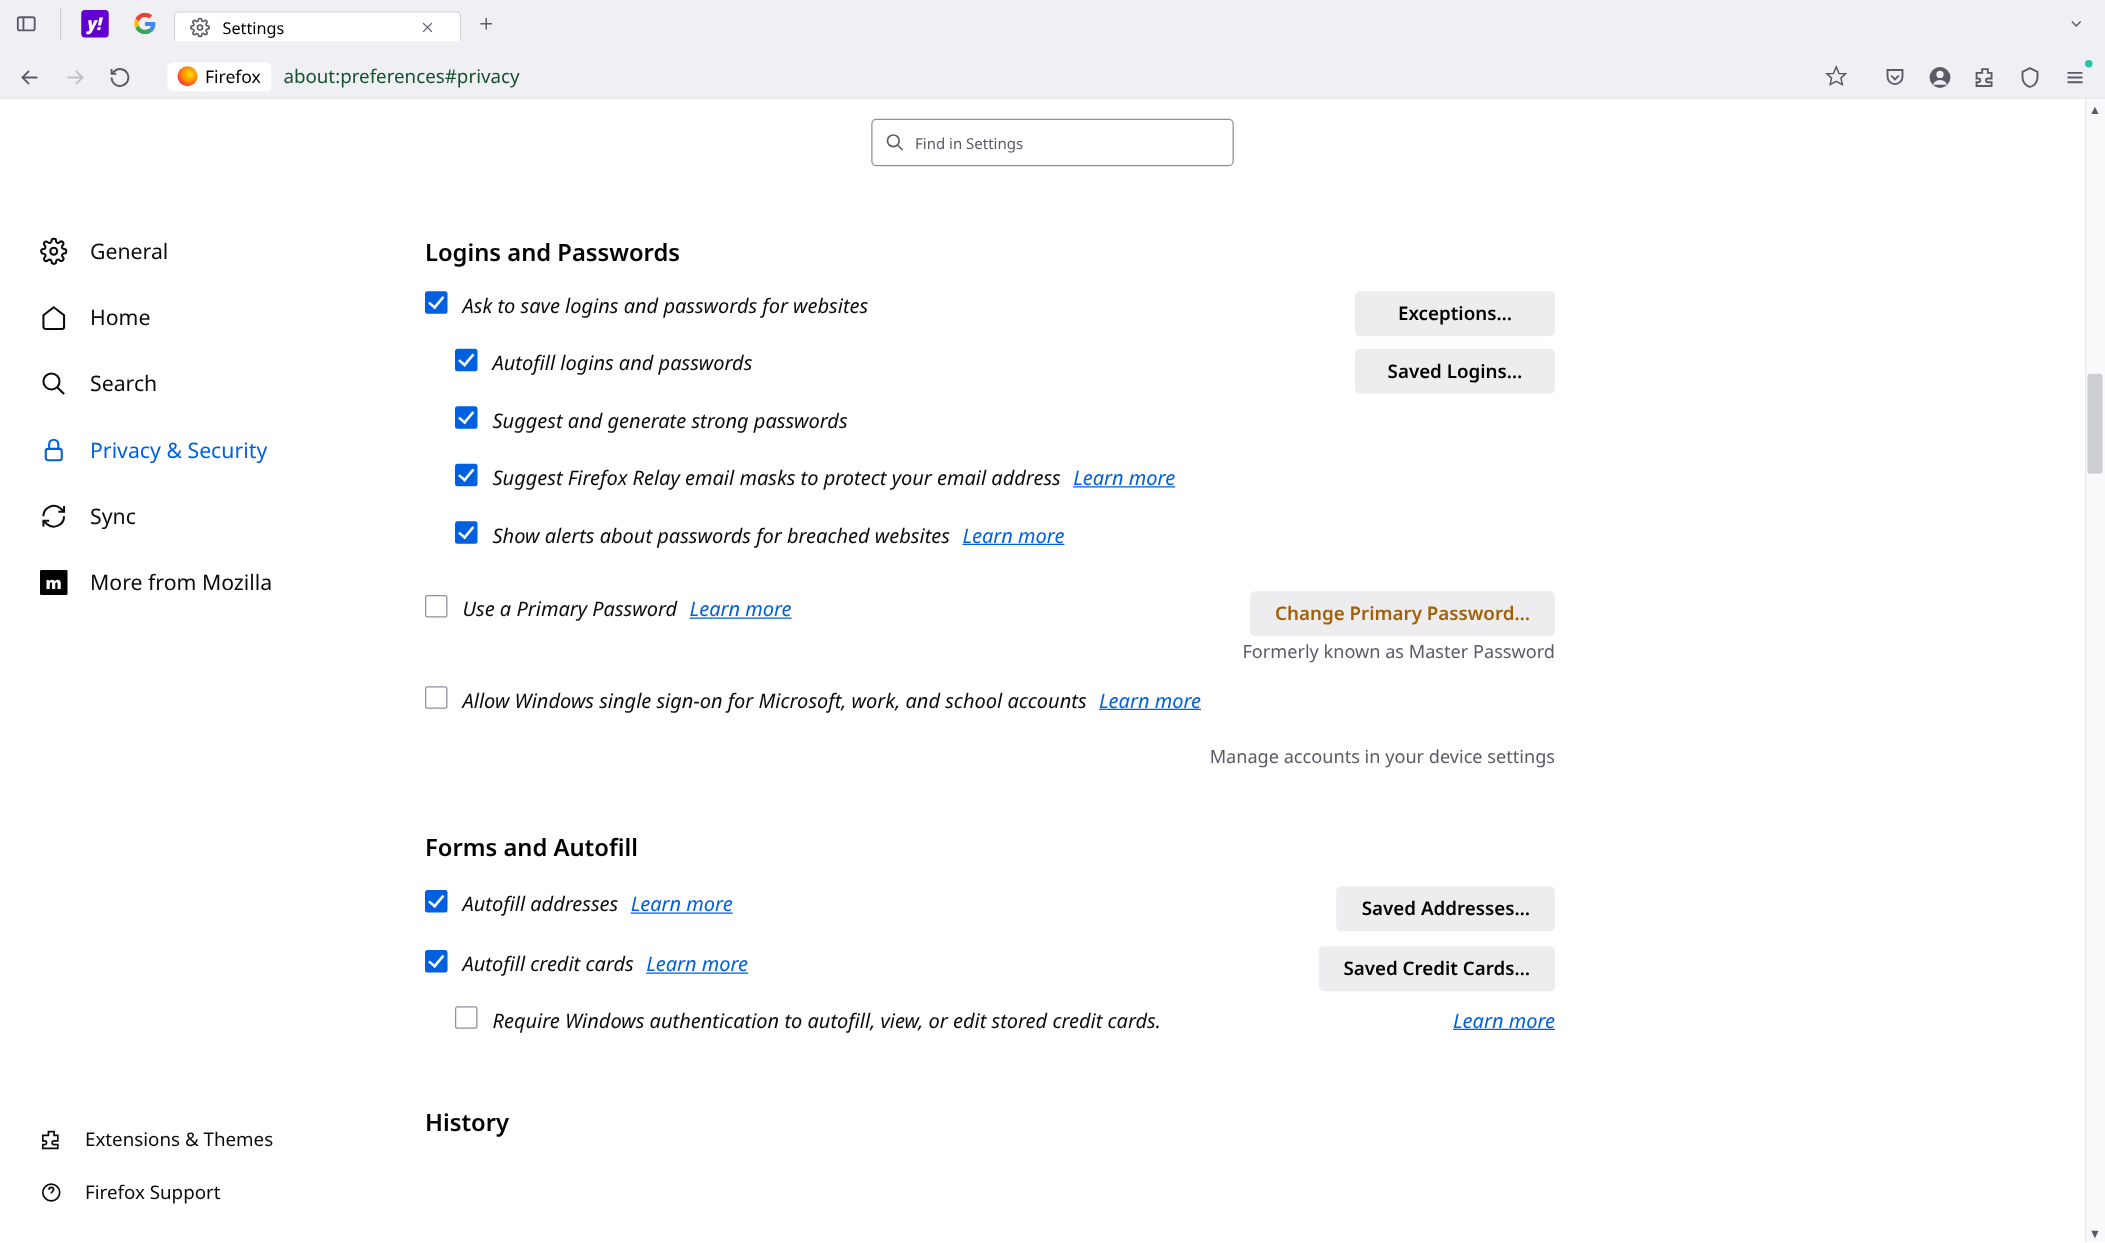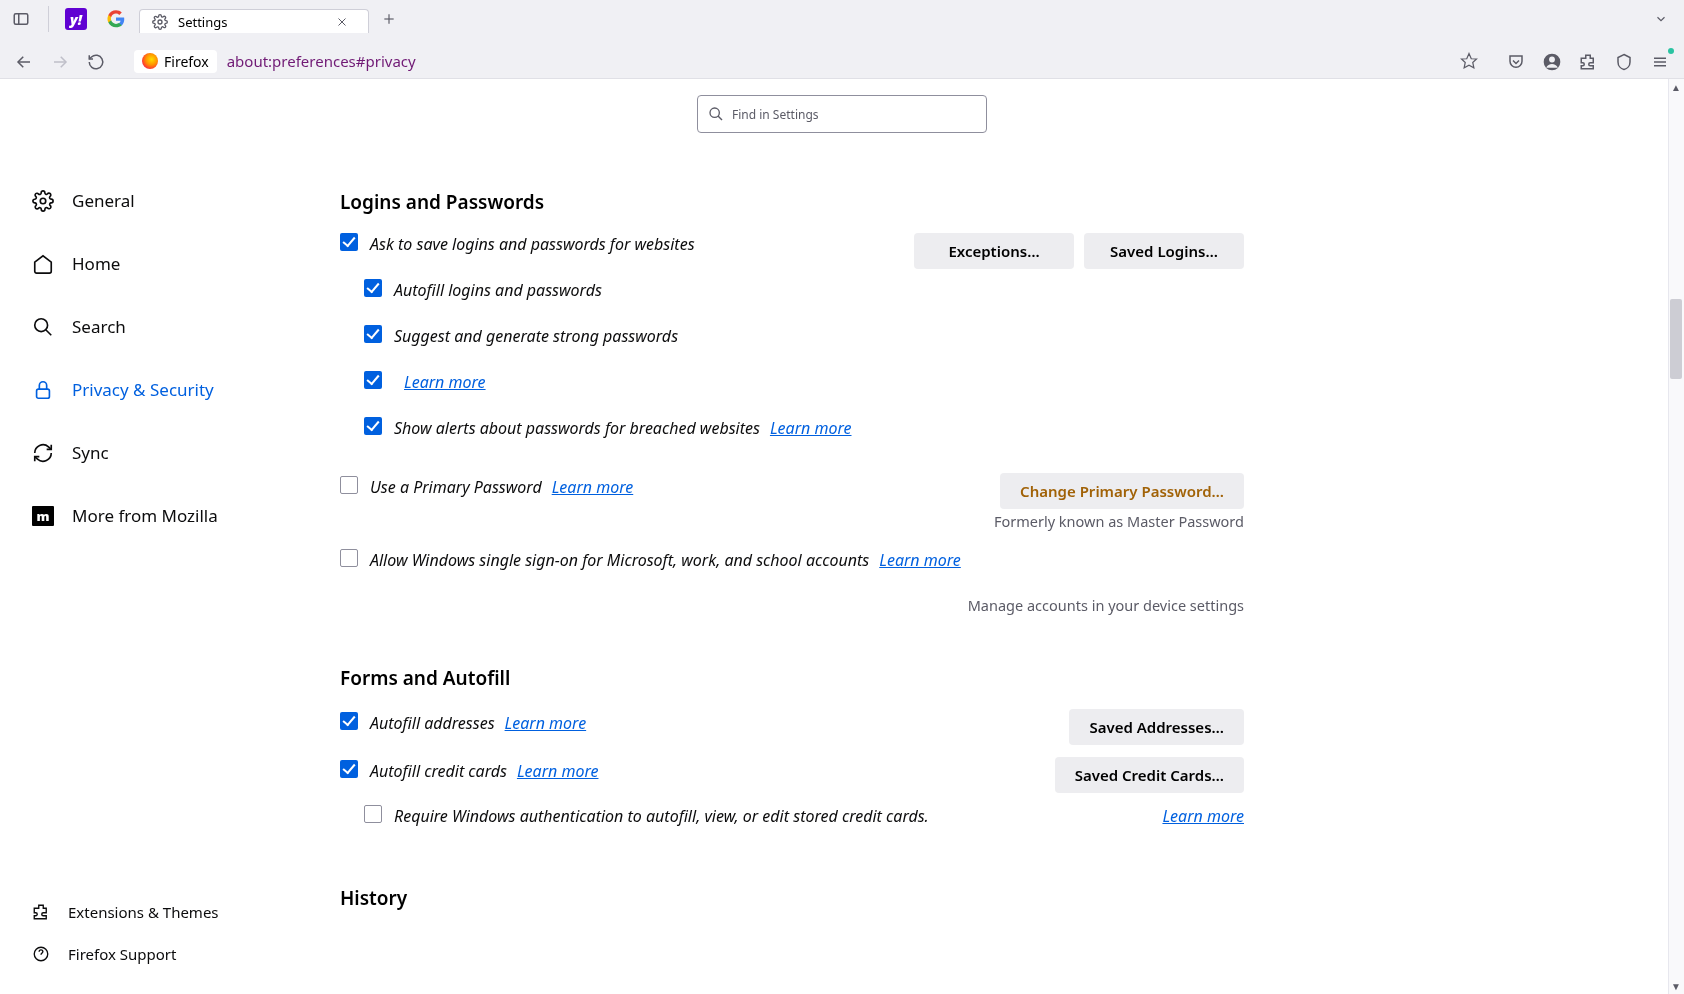--- a/index.html
+++ b/index.html
@@ -15,31 +15,31 @@
 .tab { display: flex; align-items: center; gap: 10px; background: #fff; height: 24px; padding: 0 12px; border-radius: 4px 4px 0 0; width: 230px; border: 1px solid #cfcfd8; border-bottom: none; position: relative; top: 2px; }
 .tab-title { font-size: 13px; flex: 1; }
 .new-tab, .close-tab { width: 28px; height: 28px; display: flex; align-items: center; justify-content: center; color: #5b5b66; }
 .tab-drop { margin-left: auto; padding-right: 12px; color: #5b5b66; }
 
 .toolbar { display: flex; align-items: flex-end; height: 40px; padding: 0 8px; gap: 4px; }
 .tbtn { width: 32px; height: 32px; display: flex; align-items: center; justify-content: center; color: #5b5b66; border-radius: 4px; }
 .tbtn.disabled { color: #bfbfc9; }
 .addr { flex: 1; display: flex; align-items: center; background: #f0f0f4; border-radius: 4px; height: 34px; padding: 0 12px; gap: 10px; margin: 0 6px; }
 .addr-firefox { display: flex; align-items: center; gap: 6px; background: #fff; padding: 2px 8px; border-radius: 4px; font-size: 14px; }
-.addr-text { font-size: 15px; color: #701a75; }
+.addr-text { font-size: 15px; color: #14532d; }
 .ff-logo { width: 16px; height: 16px; border-radius: 50%; background: radial-gradient(circle at 60% 40%, #ffde00, #ff9500 40%, #ff3b30 70%, #9059ff 100%); }
 
 
 .page { flex: 1; position: relative; display: flex; overflow: hidden; border-top: 1px solid #e0e0e6; }
 .scroll-ind { position: absolute; right: 0; top: 0; bottom: 0; width: 16px; background: #f9f9fb; border-left: 1px solid #e7e7ee; }
 .scroll-thumb { position: absolute; right: 2px; width: 12px; background: #cdcdd4; border-radius: 2px; }
 .scroll-arrow { position: absolute; right: 0; width: 16px; height: 16px; display: flex; align-items: center; justify-content: center; color: #5b5b66; font-size: 10px; }
 .search-wrap { position: absolute; top: 16px; left: 50%; transform: translateX(-50%); }
 .search { width: 290px; height: 38px; border: 1px solid #8f8f9d; border-radius: 4px; display: flex; align-items: center; padding: 0 10px; gap: 8px; color: #5b5b66; font-size: 12px; }
-.sidebar { width: 260px; padding: 110px 0 0 32px; display: flex; flex-direction: column; gap: 40px; flex-shrink: 0; }
+.sidebar { width: 260px; padding: 110px 0 0 32px; display: flex; flex-direction: column; gap: 30px; flex-shrink: 0; }
 .side-item { display: flex; align-items: center; gap: 18px; font-size: 17px; color: #0c0c0d; cursor: pointer; }
 .side-item.active { color: #0060df; }
 .side-icon { width: 22px; height: 22px; display: flex; align-items: center; justify-content: center; }
 .side-bottom { margin-top: auto; margin-bottom: 30px; display: flex; flex-direction: column; gap: 22px; }
 .side-bottom .side-item { font-size: 15px; }
 .side-bottom .side-icon { width: 18px; height: 18px; }
 
 .content { flex: 1; padding: 110px 440px 0 40px; overflow: hidden; }
 h2 { font-size: 19px; font-weight: 600; margin-bottom: 18px; }
 .sec { margin-bottom: 50px; margin-left: 40px; }
@@ -47,21 +47,21 @@
 .row.indent1 { padding-left: 24px; }
 .row.indent2 { padding-left: 24px; }
 .cb { width: 18px; height: 18px; border-radius: 2px; margin-right: 12px; flex-shrink: 0; display: flex; align-items: center; justify-content: center; }
 .cb.checked { background: #0060df; }
 .cb.checked::after { content: ""; width: 10px; height: 5px; border: 2px solid #fff; border-top: none; border-right: none; transform: rotate(-50deg); margin-top: -3px; }
 .cb.unchecked { border: 1px solid #8f8f9d; background: #fff; }
 .lbl { font-size: 16px; color: #0c0c0d; }
 .link { color: #0060df; text-decoration: underline; margin-left: 10px; cursor: pointer; font-size: 16px; }
 .btn { background: #ededf0; border: none; padding: 0 20px; height: 36px; font-size: 15px; border-radius: 4px; cursor: pointer; white-space: nowrap; font-weight: 600; min-width: 160px; }
 .btn.disabled { color: #a16207; }
-.rbtns { margin-left: auto; display: flex; flex-direction: row; gap: 10px; }
+.rbtns { margin-left: auto; display: flex; flex-direction: column; gap: 10px; }
 .hint { font-size: 14.5px; color: #5b5b66; margin: 2px 0 18px 24px; text-align: right; }
 
 svg { display: block; }
 </style>
 </head>
 <body>
 
 <div class="browser-top">
   <div class="tab-strip">
     <div class="pinned-tab">
@@ -275,20 +275,21 @@
           <div class="row indent1">
             <span class="cb checked"></span>
             <span class="lbl">Autofill logins and passwords</span>
           </div>
           <div class="row indent1">
             <span class="cb checked"></span>
             <span class="lbl">Suggest and generate strong passwords</span>
           </div>
           <div class="row indent1">
             <span class="cb checked"></span>
+            <span class="lbl">Suggest Firefox Relay email masks to protect your email address</span>
             <a class="link">Learn more</a>
           </div>
           <div class="row indent1">
             <span class="cb checked"></span>
             <span class="lbl">Show alerts about passwords for breached websites</span>
             <a class="link">Learn more</a>
           </div>
         </div>
         <div class="rbtns">
           <button class="btn">Exceptions…</button>

